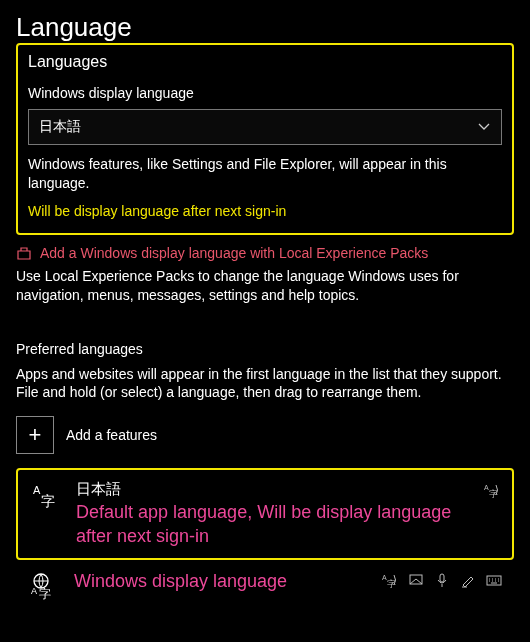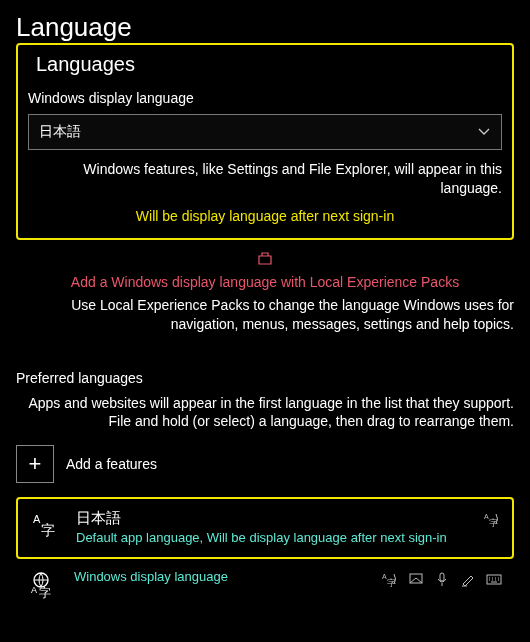--- a/index.html
+++ b/index.html
@@ -8,46 +8,46 @@
       color: #fff;
       font-family: "Segoe UI", Arial, sans-serif;
       font-size: 14px;
       width: 530px;
       height: 642px;
       padding: 12px 16px;
       overflow: hidden;
     }
     .page-title { font-size: 26px; font-weight: 400; }
     .hlbox { border: 2px solid #f2e600; border-radius: 4px; padding: 8px 10px 14px 10px; margin-bottom: 10px; }
-    .section-title { font-size: 20px; font-weight: 400; margin-bottom: 14px; margin-left: 8px; }
+    .section-title { font-size: 16px; font-weight: 400; margin-bottom: 14px; }
     .field-label { font-size: 14px; margin-bottom: 8px; }
     .select {
       border: 1px solid #777;
       padding: 8px 10px;
       display: flex;
       justify-content: space-between;
       align-items: center;
       margin-bottom: 10px;
       background: #0a0a0a;
       cursor: pointer;
     }
-    .desc { font-size: 14px; line-height: 1.35; margin-bottom: 10px; text-align: right; }
-    .yellow-note { color: #f2e600; font-size: 14px; text-align: center; }
-    .link-row { display: flex; align-items: center; gap: 8px; margin: 6px 0 6px 0; flex-direction: column; }
+    .desc { font-size: 14px; line-height: 1.35; margin-bottom: 10px; }
+    .yellow-note { color: #f2e600; font-size: 14px; }
+    .link-row { display: flex; align-items: center; gap: 8px; margin: 6px 0 6px 0; }
     .link-red { color: #e8566b; font-size: 14px; cursor: pointer; }
     .store-icon svg path, .store-icon svg rect { stroke:#e8566b; }
     .pref-title { font-size: 14px; margin: 36px 0 8px 0; }
     .add-row { display: flex; align-items: center; gap: 12px; margin: 14px 0; cursor: pointer; }
     .plus-box { width: 38px; height: 38px; border: 1px solid #888; display: flex; align-items: center; justify-content: center; font-size: 22px; }
     .lang-row { display: flex; align-items: flex-start; gap: 12px; padding: 10px 12px; cursor: pointer; }
     .lang-row.hl { border: 2px solid #f2e600; border-radius: 4px; }
     .ic-col { width: 34px; flex: none; display:flex; align-items:flex-start; justify-content:center; padding-top:2px;}
     .lang-body { flex: 1; min-width: 0; }
     .lang-name { font-size: 15px; margin-bottom: 2px; }
-    .lang-sub { font-size: 13px; color: #5eead4; line-height: 1.3; }
+    .lang-sub { font-size: 18px; color: #ec4899; line-height: 1.3; }
     .lang-icons { flex: none; display: flex; gap: 10px; align-items: flex-start; padding-top:2px;}
     .mini-ic { width:16px; height:16px; opacity:.85; }
     svg { display:block; }
   </style>
 </head>
 <body>
 
 <div class="page-title">Language</div>
 
 <div class="hlbox">

